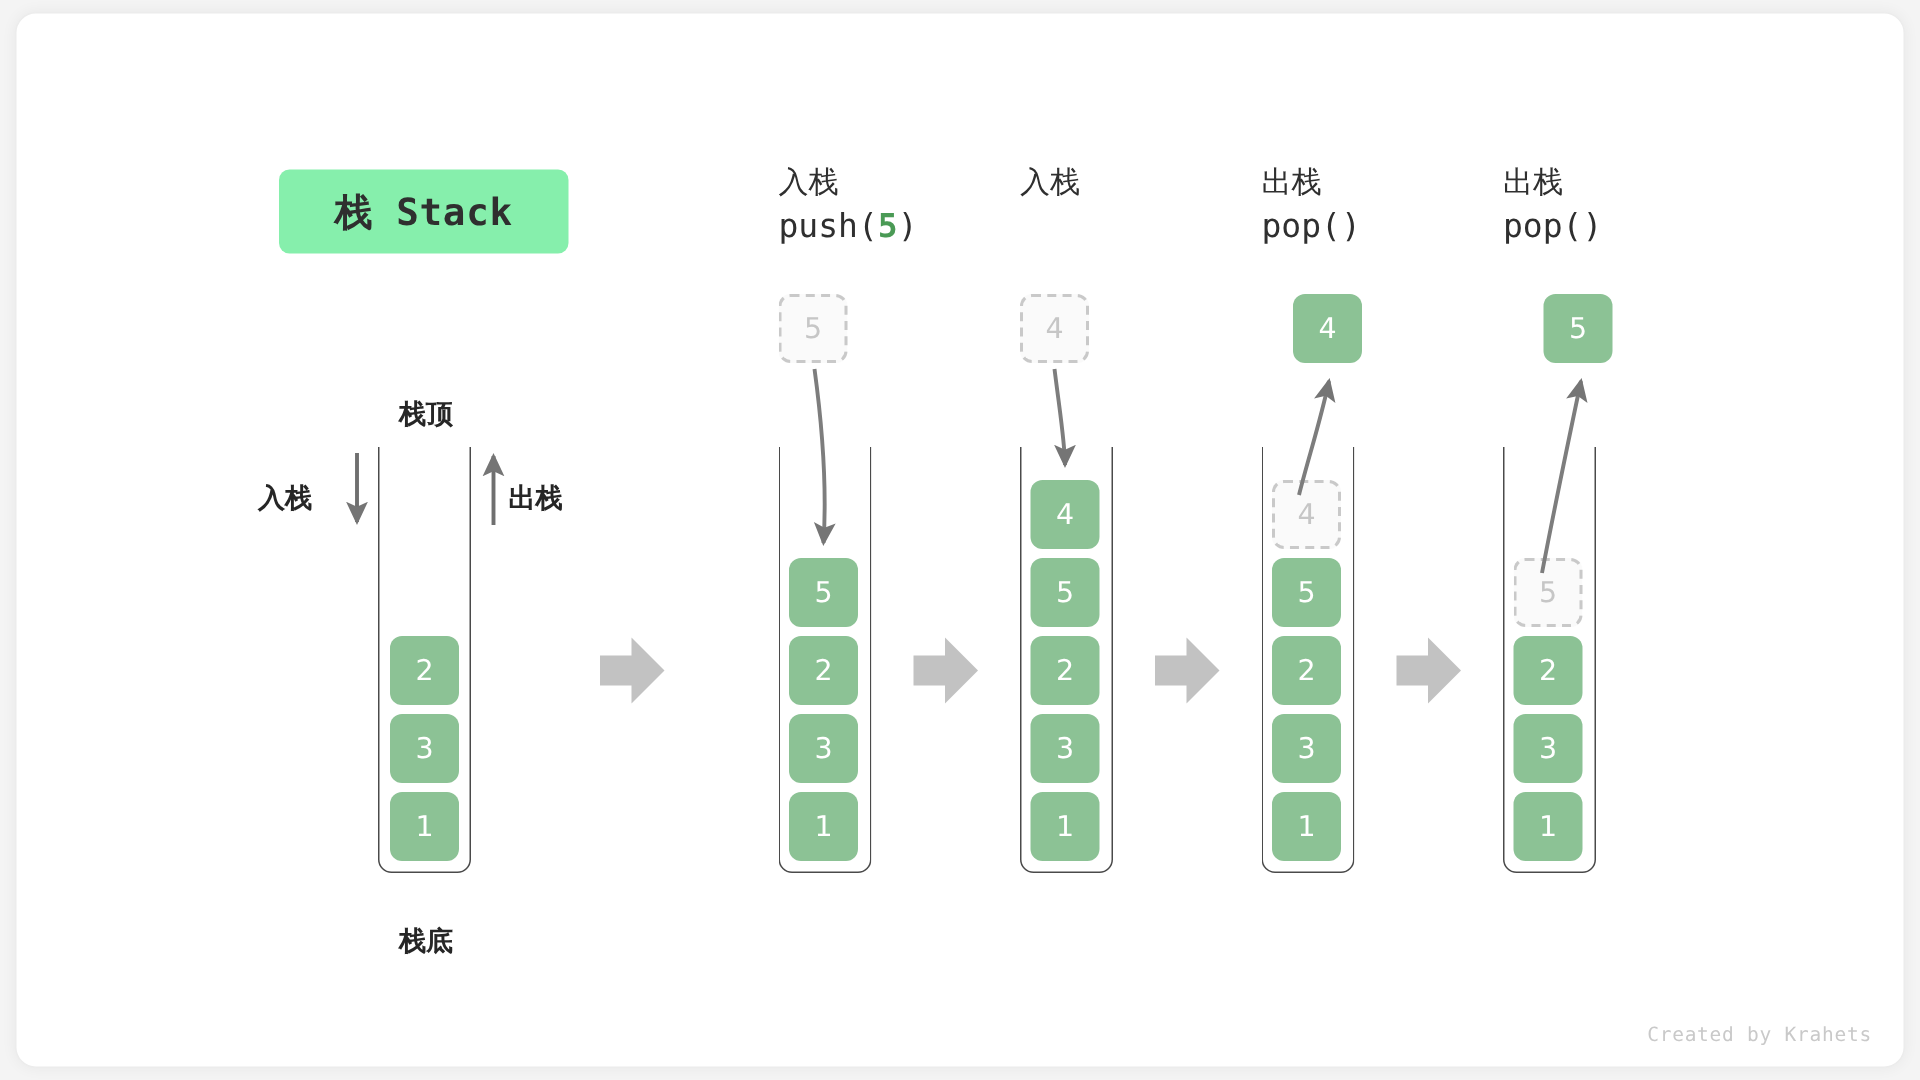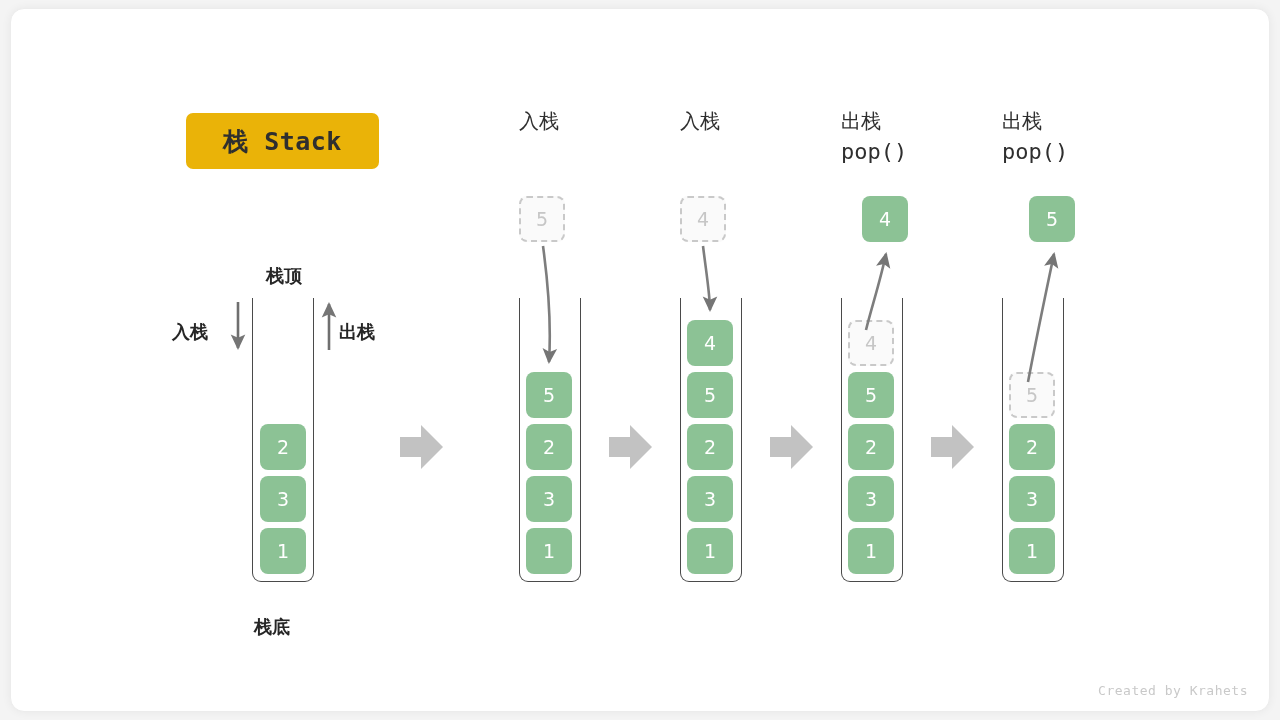--- a/index.html
+++ b/index.html
@@ -35,21 +35,21 @@
     box-sizing: border-box;
   }
 
   
   #title-badge {
     position: absolute;
     left: 186px;
     top: 113px;
     width: 193px;
     height: 56px;
-    background: #eab308;
+    background: #86efac;
     border-radius: 7px;
     display: flex;
     align-items: center;
     justify-content: center;
     font-family: "DejaVu Sans Mono", "Liberation Mono", monospace;
     font-size: 25px;
     font-weight: bold;
     color: #2f2f2f;
     letter-spacing: 0.5px;
   }
@@ -57,21 +57,21 @@
   
   .cn-label {
     position: absolute;
     font-family: "DejaVu Sans", "Liberation Sans", sans-serif;
     font-size: 18px;
     font-weight: bold;
     color: #262626;
     white-space: nowrap;
   }
   #label-top    { left: 254px; top: 264px; width: 60px; text-align: center; }
-  #label-bottom { left: 254px; top: 615px; width: 60px; text-align: left; }
+  #label-bottom { left: 254px; top: 615px; width: 60px; text-align: center; }
   #label-push   { left: 172px; top: 320px; }
   #label-pop    { left: 339px; top: 320px; }
 
   
   .col-head {
     position: absolute;
     width: 150px;
     text-align: left;
     color: #2f2f2f;
   }
@@ -168,20 +168,21 @@
   <div class="cn-label" id="label-push">入栈</div>
   <div class="cn-label" id="label-pop">出栈</div>
 
   <div class="stack-box" style="left:252px; top:298px; height:284px;"></div>
   <div class="cell solid" style="left:260px; top:424px;">2</div>
   <div class="cell solid" style="left:260px; top:476px;">3</div>
   <div class="cell solid" style="left:260px; top:528px;">1</div>
 
   <div class="col-head" style="left:519px; top:106px;">
     <span class="cn">入栈</span>
+    <span class="code"><span>push(</span><span class="arg">5</span><span>)</span></span>
   </div>
   <div class="cell ghost" style="left:519px; top:196px;">5</div>
   <div class="stack-box" style="left:519px; top:298px; height:284px;"></div>
   <div class="cell solid" style="left:526px; top:372px;">5</div>
   <div class="cell solid" style="left:526px; top:424px;">2</div>
   <div class="cell solid" style="left:526px; top:476px;">3</div>
   <div class="cell solid" style="left:526px; top:528px;">1</div>
 
   <div class="col-head" style="left:680px; top:106px;">
     <span class="cn">入栈</span>

